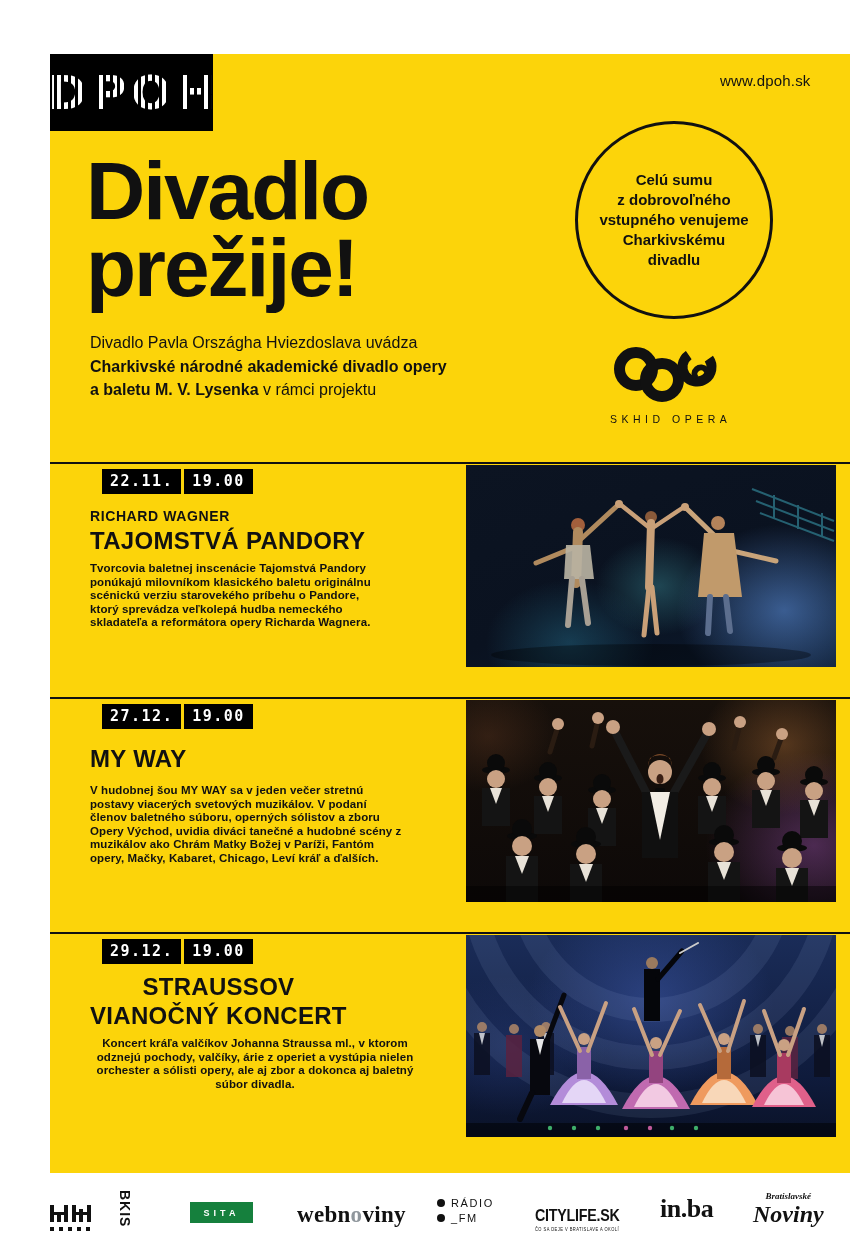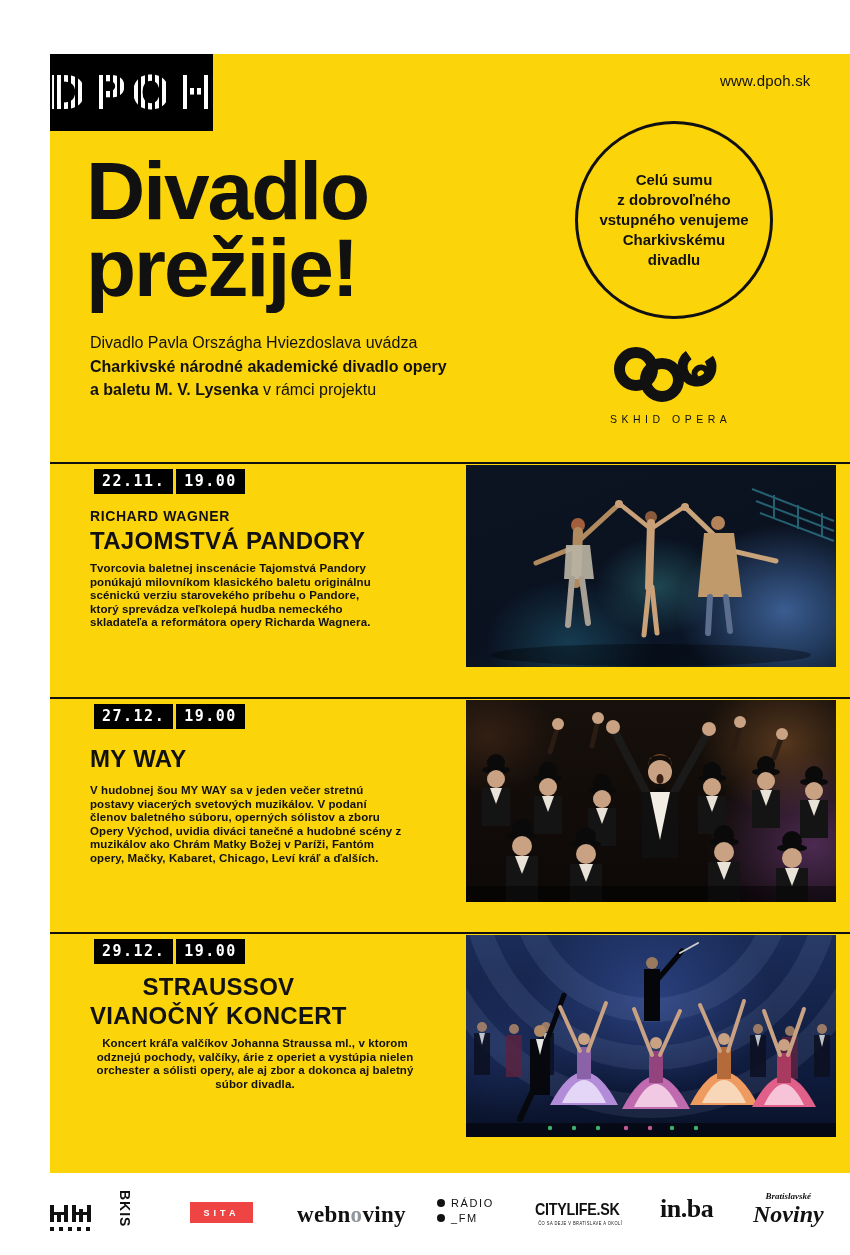--- a/index.html
+++ b/index.html
@@ -29,21 +29,21 @@
   .intro{position:absolute;left:90px;top:331px;font-size:16px;line-height:23.5px;}
   .intro .b{font-weight:700;}
 
   .skhid{position:absolute;left:610px;top:344px;width:114px;text-align:center;}
   .skhid svg{display:block;margin:0 auto;}
   .skhid-label{margin-top:7px;font-size:10.5px;letter-spacing:4.5px;font-weight:500;white-space:nowrap;}
 
   
   .section{position:absolute;left:50px;width:800px;height:235px;border-top:2px solid #111;}
   .s1{top:462px;} .s2{top:697px;} .s3{top:932px;text-align:center;}
-  .badges{position:absolute;left:44px;top:5px;display:flex;gap:3px;}
+  .badges{position:absolute;left:52px;top:5px;display:flex;gap:3px;}
   .badge{background:#000;color:#fff;font-family:"DejaVu Sans Mono",monospace;font-weight:700;
     font-size:15px;letter-spacing:1.5px;padding:3px 8px 4px;}
   .composer{position:absolute;left:40px;top:44px;font-size:14px;font-weight:600;letter-spacing:0.6px;}
   .ev-title{position:absolute;left:40px;font-size:24px;font-weight:700;letter-spacing:0.3px;
     line-height:29px;white-space:pre-line;}
   .s1 .ev-title{top:62px;} .s2 .ev-title{top:45px;} .s3 .ev-title{top:38px;}
   .desc{position:absolute;left:40px;font-size:11.5px;line-height:13.5px;font-weight:600;letter-spacing:0.1px;}
   .s1 .desc{top:98px;width:300px;} .s2 .desc{top:85px;width:316px;} .s3 .desc{top:103px;width:330px;}
 
   .photo{position:absolute;right:14px;top:1px;width:370px;height:202px;overflow:hidden;}
@@ -62,27 +62,27 @@
     radial-gradient(170px 130px at 50% 32%, rgba(70,100,190,0.45), transparent 72%),
     radial-gradient(140px 100px at 12% 55%, rgba(40,60,120,0.45), transparent 70%),
     linear-gradient(#1a2c58,#0f1b3c 70%,#0a1228);}
 
   
   .partners{position:absolute;left:0;top:1173px;width:850px;height:82px;background:#fff;}
   .p{position:absolute;}
   .p-ba{left:50px;top:30px;}
   .p-bkis{left:117px;top:17px;height:48px;writing-mode:vertical-rl;text-orientation:sideways;
     font-weight:700;font-size:14px;letter-spacing:1px;}
-  .p-sita{left:190px;top:29px;width:63px;height:21px;background:#ef4444;color:#fff;
+  .p-sita{left:190px;top:29px;width:63px;height:21px;background:#15803d;color:#fff;
     display:flex;align-items:center;justify-content:center;font-size:9px;letter-spacing:4px;font-weight:600;}
   .p-web{left:297px;top:29px;font-family:"Liberation Serif",serif;font-weight:700;font-size:23px;letter-spacing:0.3px;}
   .p-web .grey{color:#8f969c;}
   .p-radio{left:437px;top:23px;font-size:11px;font-weight:500;letter-spacing:1.6px;line-height:15px;}
   .p-radio .dot{display:inline-block;width:8px;height:8px;background:#111;border-radius:50%;margin-right:6px;}
-  .p-city{left:535px;top:27px;text-align:center;}
+  .p-city{left:535px;top:33px;}
   .p-city .main{font-weight:700;font-size:17px;letter-spacing:-0.3px;transform:scaleX(0.84);transform-origin:left center;white-space:nowrap;}
   .p-city .tag{font-size:4.5px;letter-spacing:0.5px;margin-top:1px;white-space:nowrap;transform:scaleX(0.9);transform-origin:left center;}
   .p-inba{left:660px;top:21px;font-family:"Liberation Serif",serif;font-weight:700;font-size:26px;letter-spacing:-0.5px;text-align:center;}
   .p-noviny{left:753px;top:19px;text-align:center;font-family:"Liberation Serif",serif;font-style:italic;line-height:1;}
   .p-noviny .top{font-size:9px;font-weight:700;}
   .p-noviny .main{font-size:24px;font-weight:700;margin-top:1px;}
 </style>
 </head>
 <body>
 

